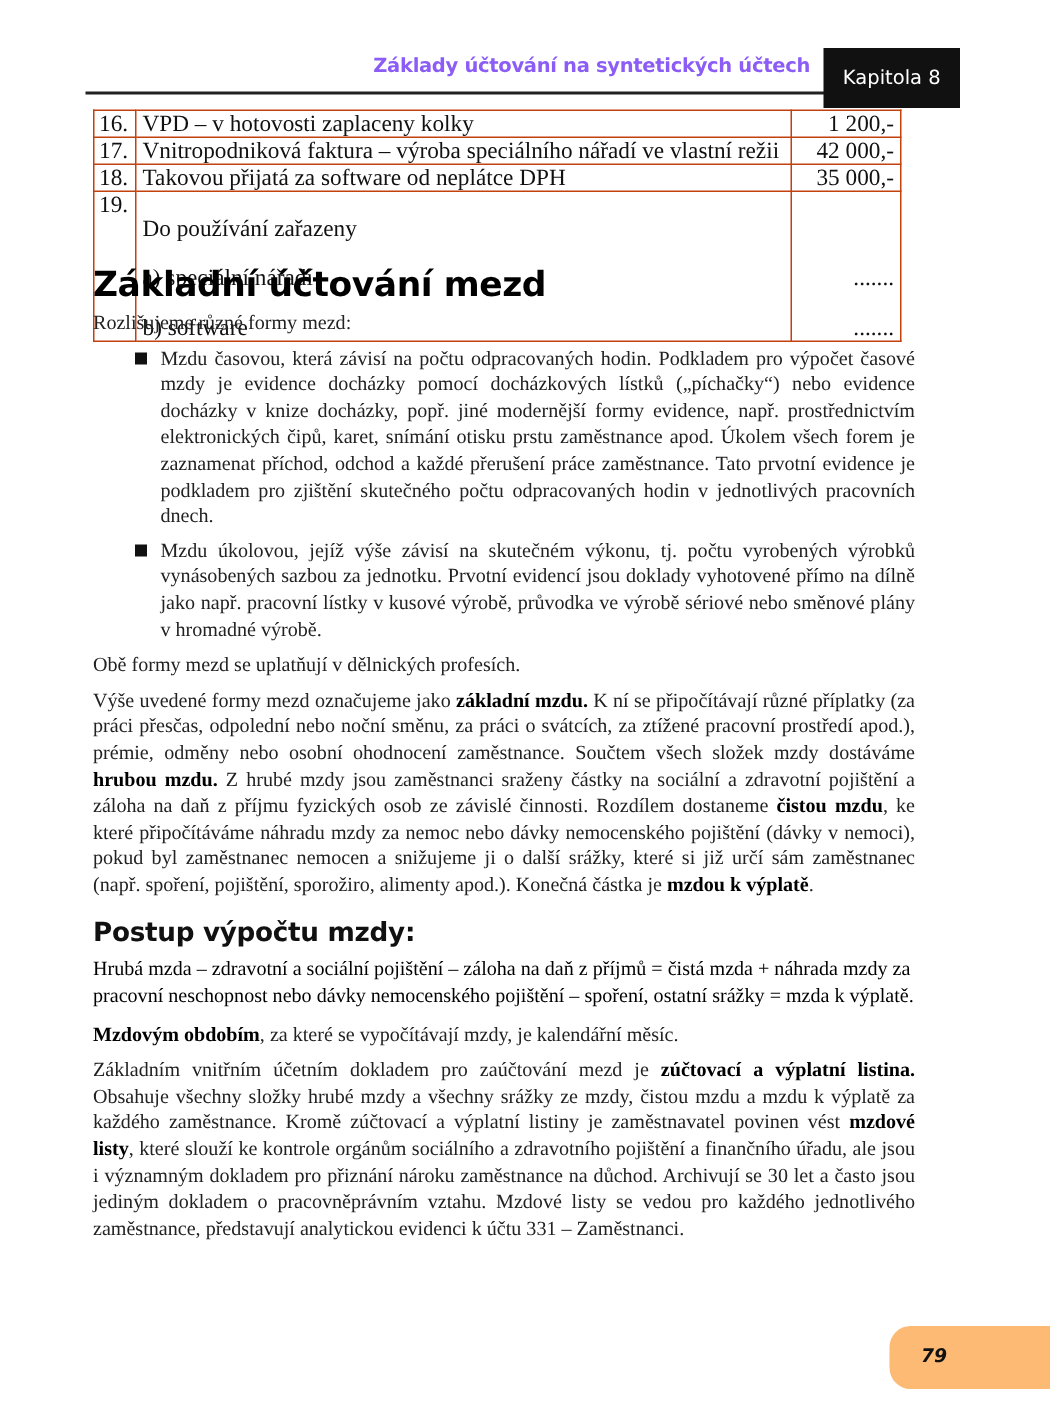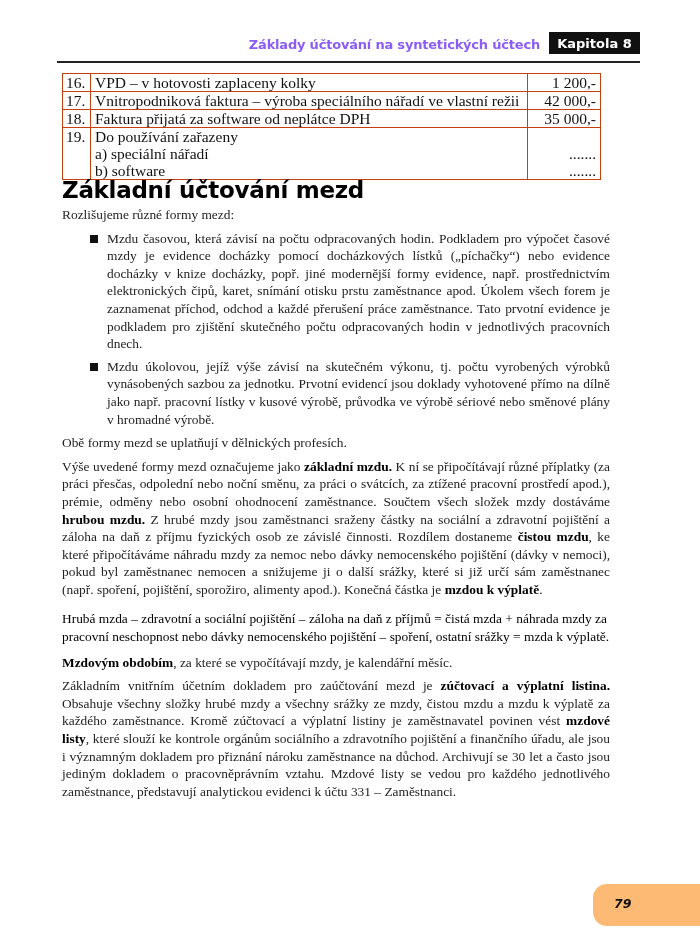--- a/index.html
+++ b/index.html
@@ -3,30 +3,30 @@
 <meta charset="utf-8">
 <style>
   html, body { margin: 0; padding: 0; background: #ffffff; }
   body { width: 700px; height: 943px; position: relative; overflow: hidden;
          font-family: "Liberation Serif", "DejaVu Serif", serif; color: #222; }
 
   .running-head { position: absolute; left: 57px; top: 32px; width: 583px; height: 29px;
                   border-bottom: 2px solid #222; }
   .running-title { position: absolute; right: 100px; top: 5px; font-family: "DejaVu Sans", sans-serif;
                    font-weight: bold; font-size: 13px; color: #8b5cf6; letter-spacing: -0.2px; }
-  .chapter-box { position: absolute; right: 0; top: 0; width: 91px; height: 22px; background: #111;
-                 color: #fff; font-family: "DejaVu Sans", sans-serif; font-weight: bold; font-size: 13px;
+  .chapter-box { position: absolute; right: 0; top: 0; width: 91px; height: 40px; background: #111;
+                 color: #fff; font-family: "DejaVu Sans", sans-serif; font-weight: normal; font-size: 13px;
                  display: flex; align-items: center; justify-content: center; }
 
   table.exercise { position: absolute; left: 62px; top: 73px; width: 539px; border-collapse: collapse;
                    font-size: 15.5px; line-height: 17px; color: #111; }
   table.exercise td { border: 1px solid #c2410c; padding: 0 4px; vertical-align: top; }
   table.exercise td.num { width: 20px; padding-left: 3px; }
   table.exercise td.amt { width: 64px; text-align: right; }
-  .sub { display: block; }
+  .sub { display: block; margin-top: 16px; }
 
   .content { position: absolute; left: 62px; top: 176px; width: 548px; font-size: 13.4px; line-height: 17.6px; }
   h2.section { font-family: "DejaVu Sans", sans-serif; font-weight: bold; color: #000000; font-size: 23px;
                margin: 0 0 2px 0; line-height: 28px; letter-spacing: -0.3px; }
   h3.sub-h { font-family: "DejaVu Sans", sans-serif; font-weight: bold; color: #111; font-size: 17.5px;
              margin: 0 0 3px 0; line-height: 24px; letter-spacing: -0.2px; }
   p { margin: 0 0 6px 0; text-align: justify; }
   ul.sq { list-style: none; padding: 0; margin: 0 0 6px 0; }
   ul.sq li { position: relative; padding-left: 45px; text-align: justify; margin-bottom: 5px; }
   ul.sq li .bullet { position: absolute; left: 28px; top: 5px; width: 8px; height: 8px; background: #111; }
@@ -54,21 +54,21 @@
     <td>VPD – v hotovosti zaplaceny kolky</td>
     <td class="amt">1 200,-</td>
   </tr>
   <tr>
     <td class="num">17.</td>
     <td>Vnitropodniková faktura – výroba speciálního nářadí ve vlastní režii</td>
     <td class="amt">42 000,-</td>
   </tr>
   <tr>
     <td class="num">18.</td>
-    <td>Faktura přijatá za software od neplátce DPH</td>
+    <td>Takovou přijatá za software od neplátce DPH</td>
     <td class="amt">35 000,-</td>
   </tr>
   <tr>
     <td class="num">19.</td>
     <td>
       <span class="sub">Do používání zařazeny</span>
       <span class="sub">a) speciální nářadí</span>
       <span class="sub">b) software</span>
     </td>
     <td class="amt">
@@ -84,20 +84,21 @@
   <h2 class="section">Základní účtování mezd</h2>
   <p>Rozlišujeme různé formy mezd:</p>
   <ul class="sq">
     <li><span class="bullet"></span><span>Mzdu časovou, která závisí na počtu odpracovaných hodin. Podkladem pro výpočet časové mzdy je evidence docházky pomocí docházkových lístků („píchačky“) nebo evidence docházky v knize docházky, popř. jiné modernější formy evidence, např. prostřednictvím elektronických čipů, karet, snímání otisku prstu zaměstnance apod. Úkolem všech forem je zaznamenat příchod, odchod a každé přerušení práce zaměstnance. Tato prvotní evidence je podkladem pro zjištění skutečného počtu odpracovaných hodin v jednotlivých pracovních dnech.</span></li>
     <li><span class="bullet"></span><span>Mzdu úkolovou, jejíž výše závisí na skutečném výkonu, tj. počtu vyrobených výrobků vynásobených sazbou za jednotku. Prvotní evidencí jsou doklady vyhotovené přímo na dílně jako např. pracovní lístky v kusové výrobě, průvodka ve výrobě sériové nebo směnové plány v hromadné výrobě.</span></li>
   </ul>
   <p>Obě formy mezd se uplatňují v dělnických profesích.</p>
   <p><span>Výše uvedené formy mezd označujeme jako </span><b>základní mzdu.</b><span> K ní se připočítávají různé příplatky (za práci přesčas, odpolední nebo noční směnu, za práci o svátcích, za ztížené pracovní prostředí apod.), prémie, odměny nebo osobní ohodnocení zaměstnance. Součtem všech složek mzdy dostáváme </span><b>hrubou mzdu.</b><span> Z hrubé mzdy jsou zaměstnanci sraženy částky na sociální a zdravotní pojištění a záloha na daň z příjmu fyzických osob ze závislé činnosti. Rozdílem dostaneme </span><b>čistou mzdu</b><span>, ke které připočítáváme náhradu mzdy za nemoc nebo dávky nemocenského pojištění (dávky v nemoci), pokud byl zaměstnanec nemocen a snižujeme ji o další srážky, které si již určí sám zaměstnanec (např. spoření, pojištění, sporožiro, alimenty apod.). Konečná částka je </span><b>mzdou k výplatě</b><span>.</span></p>
 
   <div class="gap"></div>
+  <h3 class="sub-h">Postup výpočtu mzdy:</h3>
   <p class="formula">Hrubá mzda – zdravotní a sociální pojištění – záloha na daň z příjmů = čistá mzda + náhrada mzdy za pracovní neschopnost nebo dávky nemocenského pojištění – spoření, ostatní srážky = mzda k výplatě.</p>
   <p><b>Mzdovým obdobím</b><span>, za které se vypočítávají mzdy, je kalendářní měsíc.</span></p>
   <p><span>Základním vnitřním účetním dokladem pro zaúčtování mezd je </span><b>zúčtovací a výplatní listina.</b><span> Obsahuje všechny složky hrubé mzdy a všechny srážky ze mzdy, čistou mzdu a mzdu k výplatě za každého zaměstnance. Kromě zúčtovací a výplatní listiny je zaměstnavatel povinen vést </span><b>mzdové listy</b><span>, které slouží ke kontrole orgánům sociálního a zdravotního pojištění a finančního úřadu, ale jsou i významným dokladem pro přiznání nároku zaměstnance na důchod. Archivují se 30 let a často jsou jediným dokladem o pracovněprávním vztahu. Mzdové listy se vedou pro každého jednotlivého zaměstnance, představují analytickou evidenci k účtu 331 – Zaměstnanci.</span></p>
 
 </div>
 
 <div class="page-tab">
   <span class="page-num">79</span>
 </div>
 

